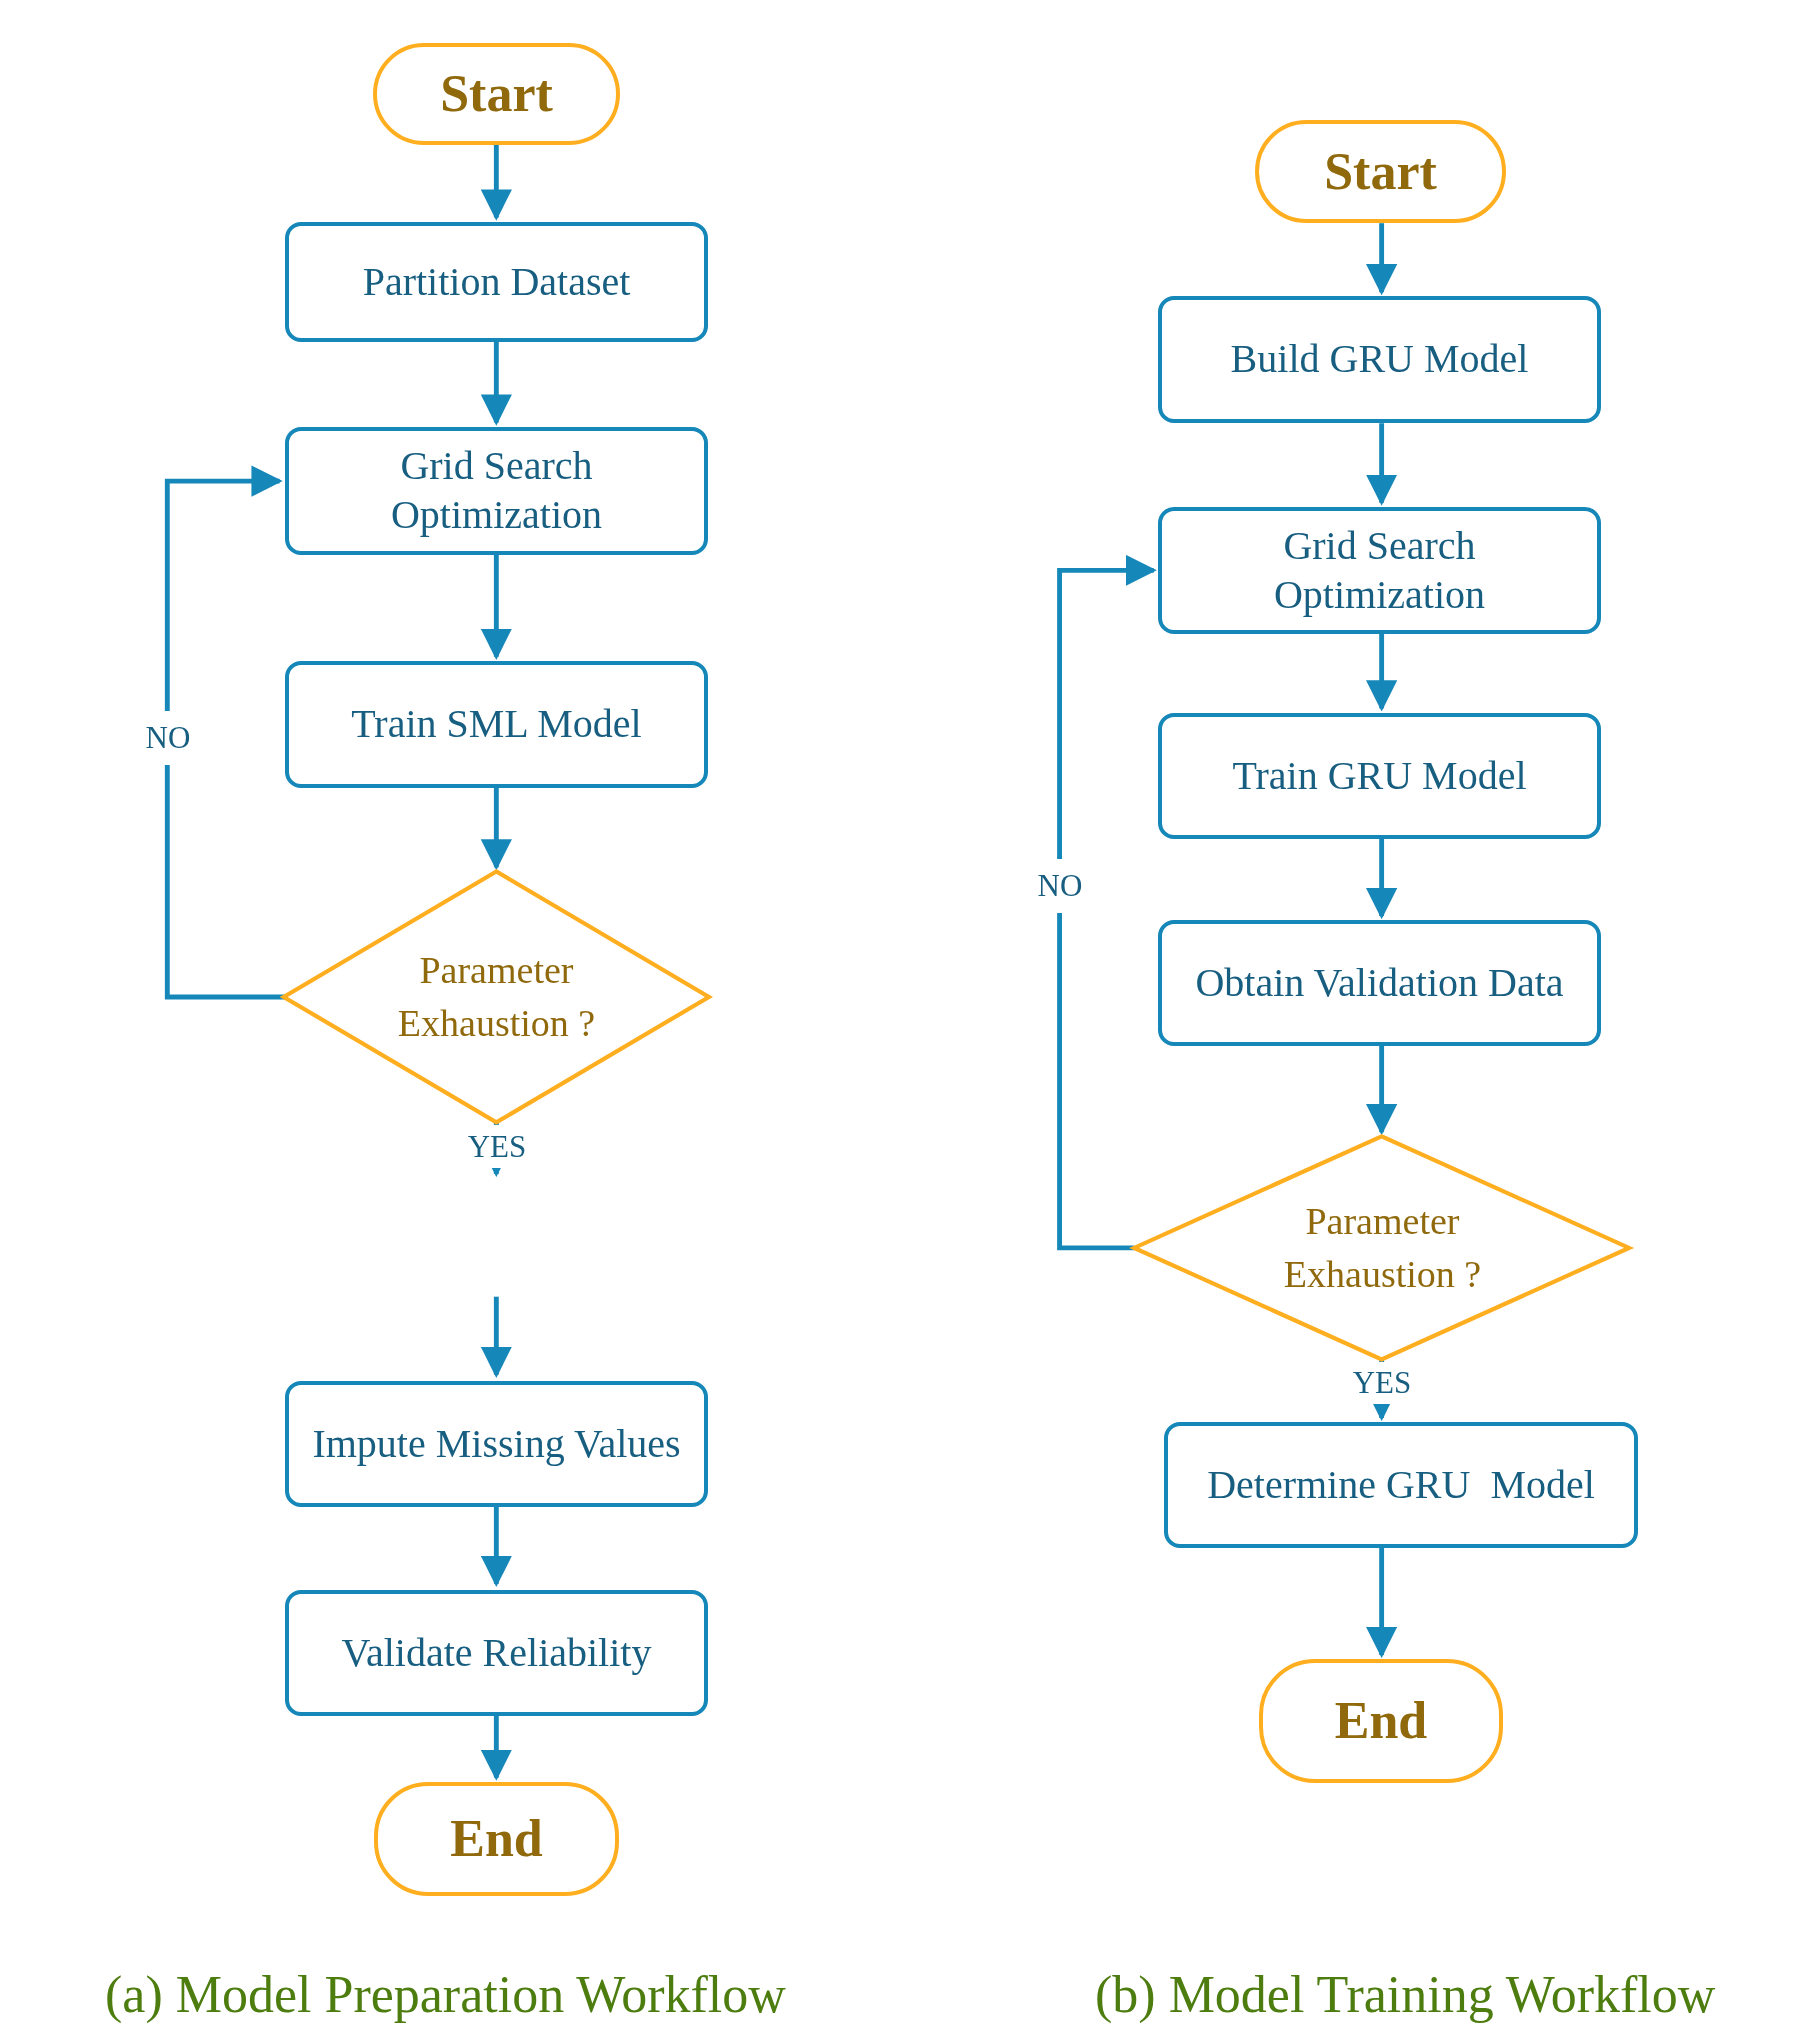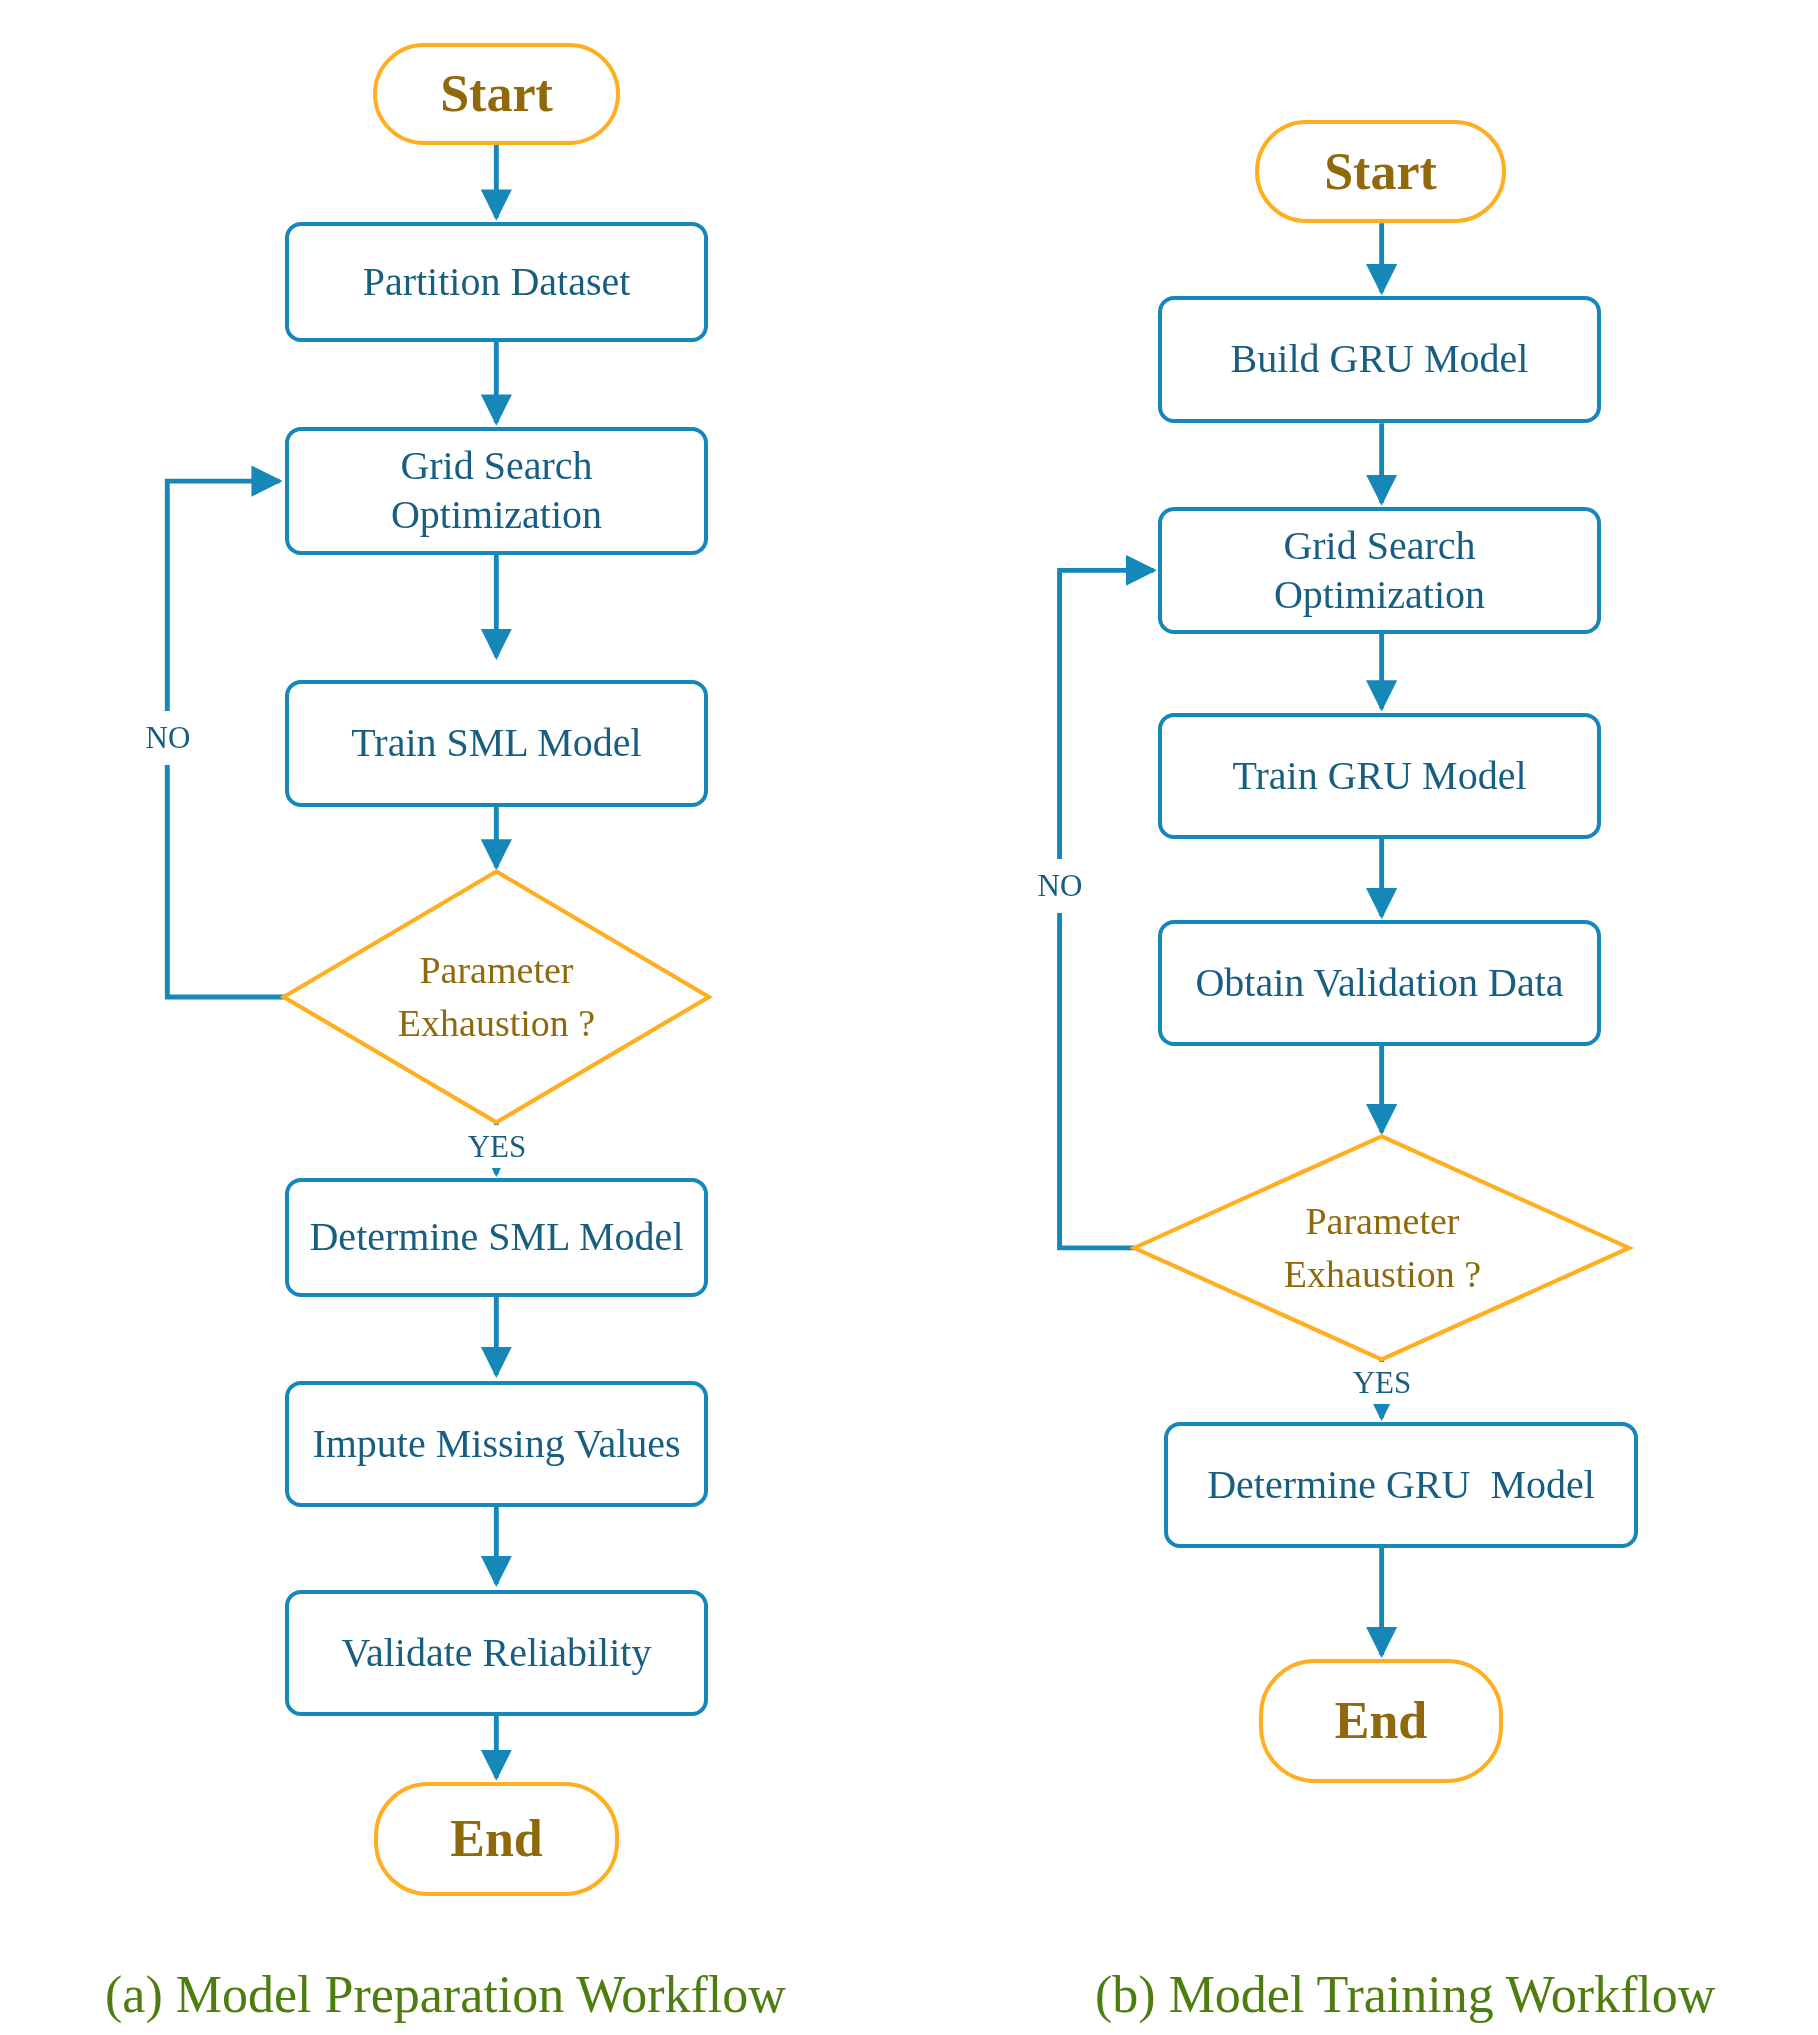--- a/index.html
+++ b/index.html
@@ -94,30 +94,29 @@
     <polygon points="1982,1630 1627,1790 1982,1950 2337,1790" fill="#ffffff" stroke="#FFAE1F" stroke-width="6"></polygon>
   </svg>
 
   <div class="node terminal" style="left:373px; top:43px; width:247px; height:102px; border-radius:51px;">Start</div>
 
   <div class="node process" style="left:285px; top:222px; width:423px; height:120px;">Partition Dataset</div>
 
   <div class="node process" style="left:285px; top:427px; width:423px; height:128px;">Grid Search
 Optimization</div>
 
-  <div class="node process" style="left:285px; top:680px; width:423px; height:127px;">Train SML Model</div>
+  <div class="node process" style="left:285px; top:661px; width:423px; height:127px;">Train SML Model</div>
 
   <div class="decision-label" style="left:322px; top:924px; width:349px; height:146px;">Parameter
 Exhaustion ?</div>
 
   <div class="edge-label" style="left:119px; top:711px; width:98px; height:54px;">NO</div>
 
   <div class="edge-label" style="left:441px; top:1125px; width:112px; height:43px;">YES</div>
 
-  <div class="node process" style="left:285px; top:1178px; width:423px; height:119px;">Determine SML Model</div>
 
   <div class="node process" style="left:285px; top:1381px; width:423px; height:126px;">Impute Missing Values</div>
 
   <div class="node process" style="left:285px; top:1590px; width:423px; height:126px;">Validate Reliability</div>
 
   <div class="node terminal" style="left:374px; top:1782px; width:245px; height:114px; border-radius:54px;">End</div>
 
   <div class="caption" style="left:105px; top:1965px; width:711px;">(a) Model Preparation Workflow</div>
 
   <div class="node terminal" style="left:1255px; top:120px; width:251px; height:103px; border-radius:52px;">Start</div>

